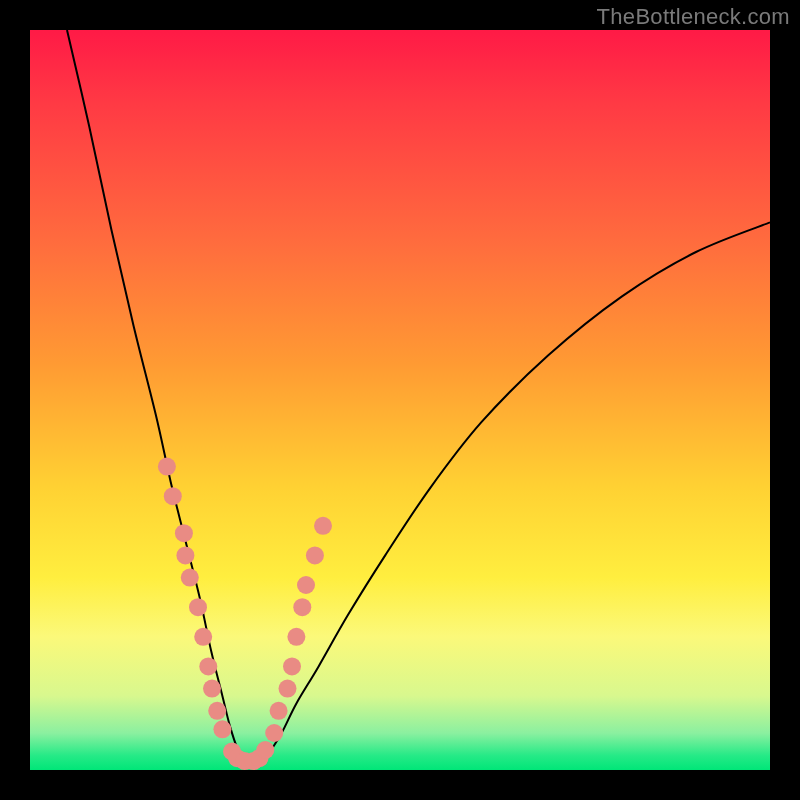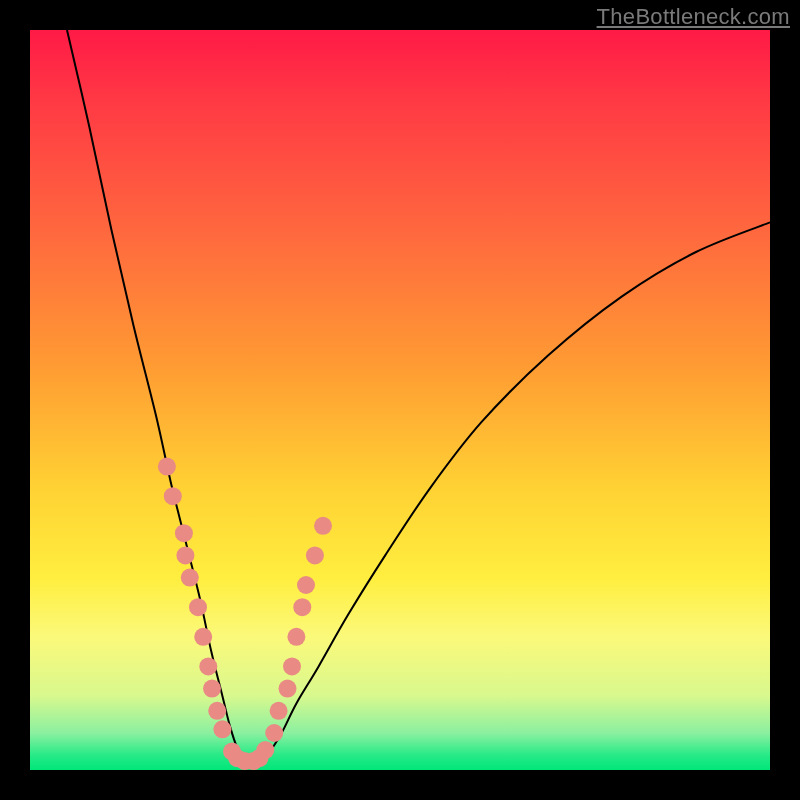--- a/index.html
+++ b/index.html
@@ -42,21 +42,20 @@
   }
   .watermark {
     position: absolute;
     top: 4px;
     right: 10px;
     color: #7a7a7a;
     font-size: 22px;
     font-weight: 500;
     letter-spacing: 0.3px;
     user-select: none;
-    text-decoration: underline;
   }
   svg.curve {
     position: absolute;
     left: 0;
     top: 0;
     width: 740px;
     height: 740px;
     overflow: visible;
   }
   .curve-path {

